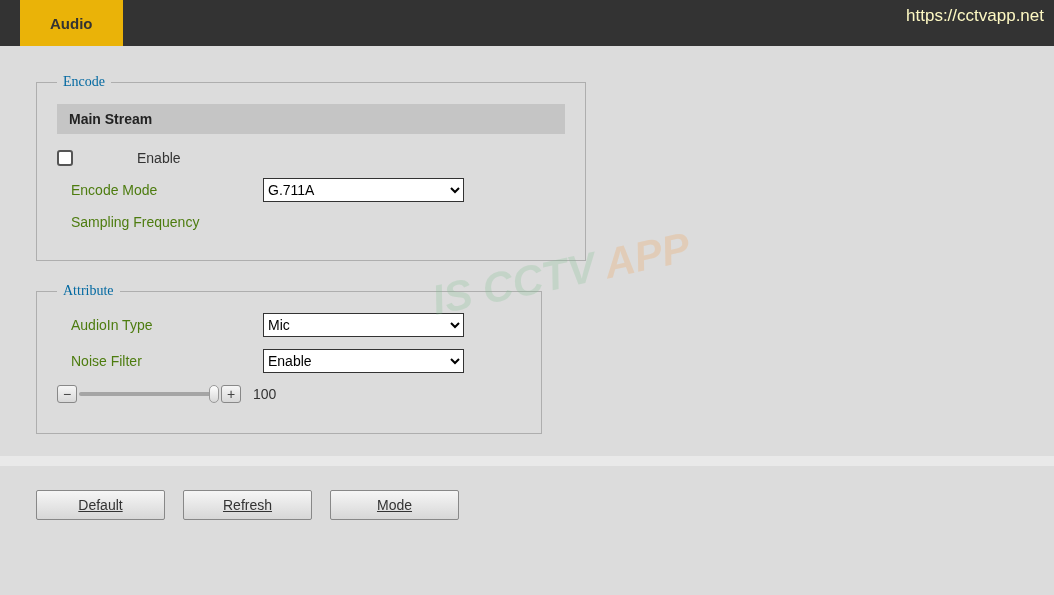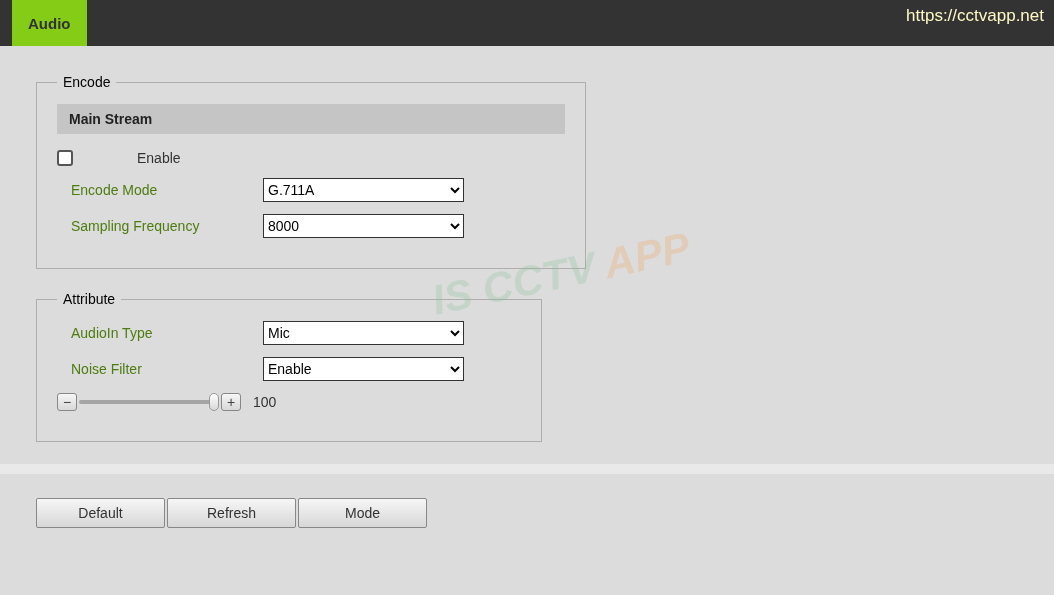--- a/index.html
+++ b/index.html
@@ -15,28 +15,28 @@
     position: relative;
   }
   .tabbar {
     height: 46px;
     background: #333333;
     display: flex;
     align-items: stretch;
     position: relative;
   }
   .tab {
-    background: #84cc16;
-    color: #333;
-    padding: 0 16px;
+    background: #eab308;
+    color: #333;
+    padding: 0 30px;
     display: flex;
     align-items: center;
     font-weight: bold;
     font-size: 15px;
-    margin-left: 12px;
+    margin-left: 20px;
     border-top-left-radius: 0;
     border-top-right-radius: 0;
     cursor: pointer;
   }
   .wm {
     position: absolute;
     right: 10px;
     top: 6px;
     font-size: 17px;
     color: #fef9c3;
@@ -48,21 +48,22 @@
   fieldset {
     border: 1px solid #aeaeae;
     padding: 14px 20px 18px 20px;
     width: 506px;
     margin: 0 0 22px 0;
     background: transparent;
   }
   legend {
     padding: 0 6px;
     font-size: 14px;
-    color: #000000;
+    color: #0369a1;
+    font-family: Liberation Serif, serif;
   }
   .stream-header {
     background: #c5c5c5;
     font-weight: bold;
     padding: 7px 12px;
     margin-bottom: 16px;
     width: 508px;
     font-size: 14px;
     color: #222;
   }
@@ -139,22 +140,23 @@
     font-size: 14px;
     color: #333;
   }
   .divider {
     height: 10px;
     background: #e9e9e9;
     margin: 12px -36px 22px -36px;
   }
   .btnrow {
     display: flex;
-    gap: 2px;
+    gap: 18px;
     padding-top: 2px;
+    text-decoration: underline;
   }
   button.act {
     width: 129px;
     height: 30px;
     border: 1px solid #888;
     background: linear-gradient(#f6f6f6,#d7d7d7);
     font-size: 14px;
     color: #333;
     cursor: pointer;
     border-radius: 2px;
@@ -194,23 +196,20 @@
 
     <div class="row">
       <span class="row-label">Encode Mode</span>
       <select class="ctrl">
         <option>G.711A</option>
       </select>
     </div>
 
     <div class="row">
       <span class="row-label">Sampling Frequency</span>
-      <select class="ctrl">
-        <option>8000</option>
-      </select>
     </div>
   </fieldset>
 
   <fieldset>
     <legend>Attribute</legend>
 
     <div class="row">
       <span class="row-label attr-pad">AudioIn Type</span>
       <select class="ctrl">
         <option>Mic</option>

